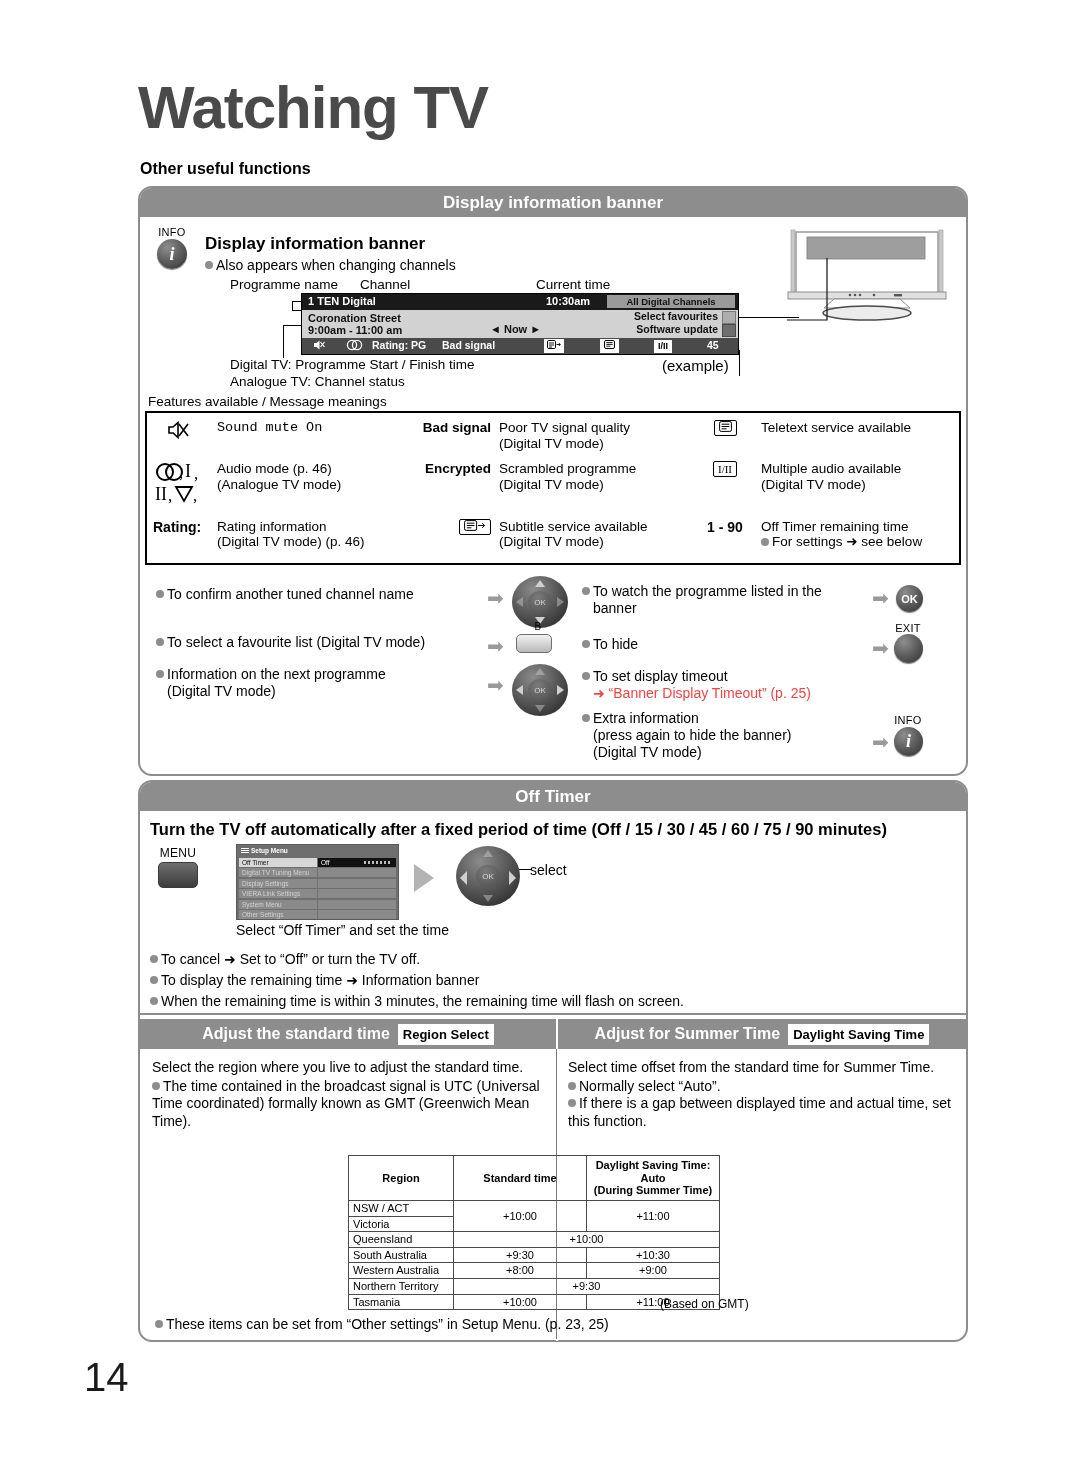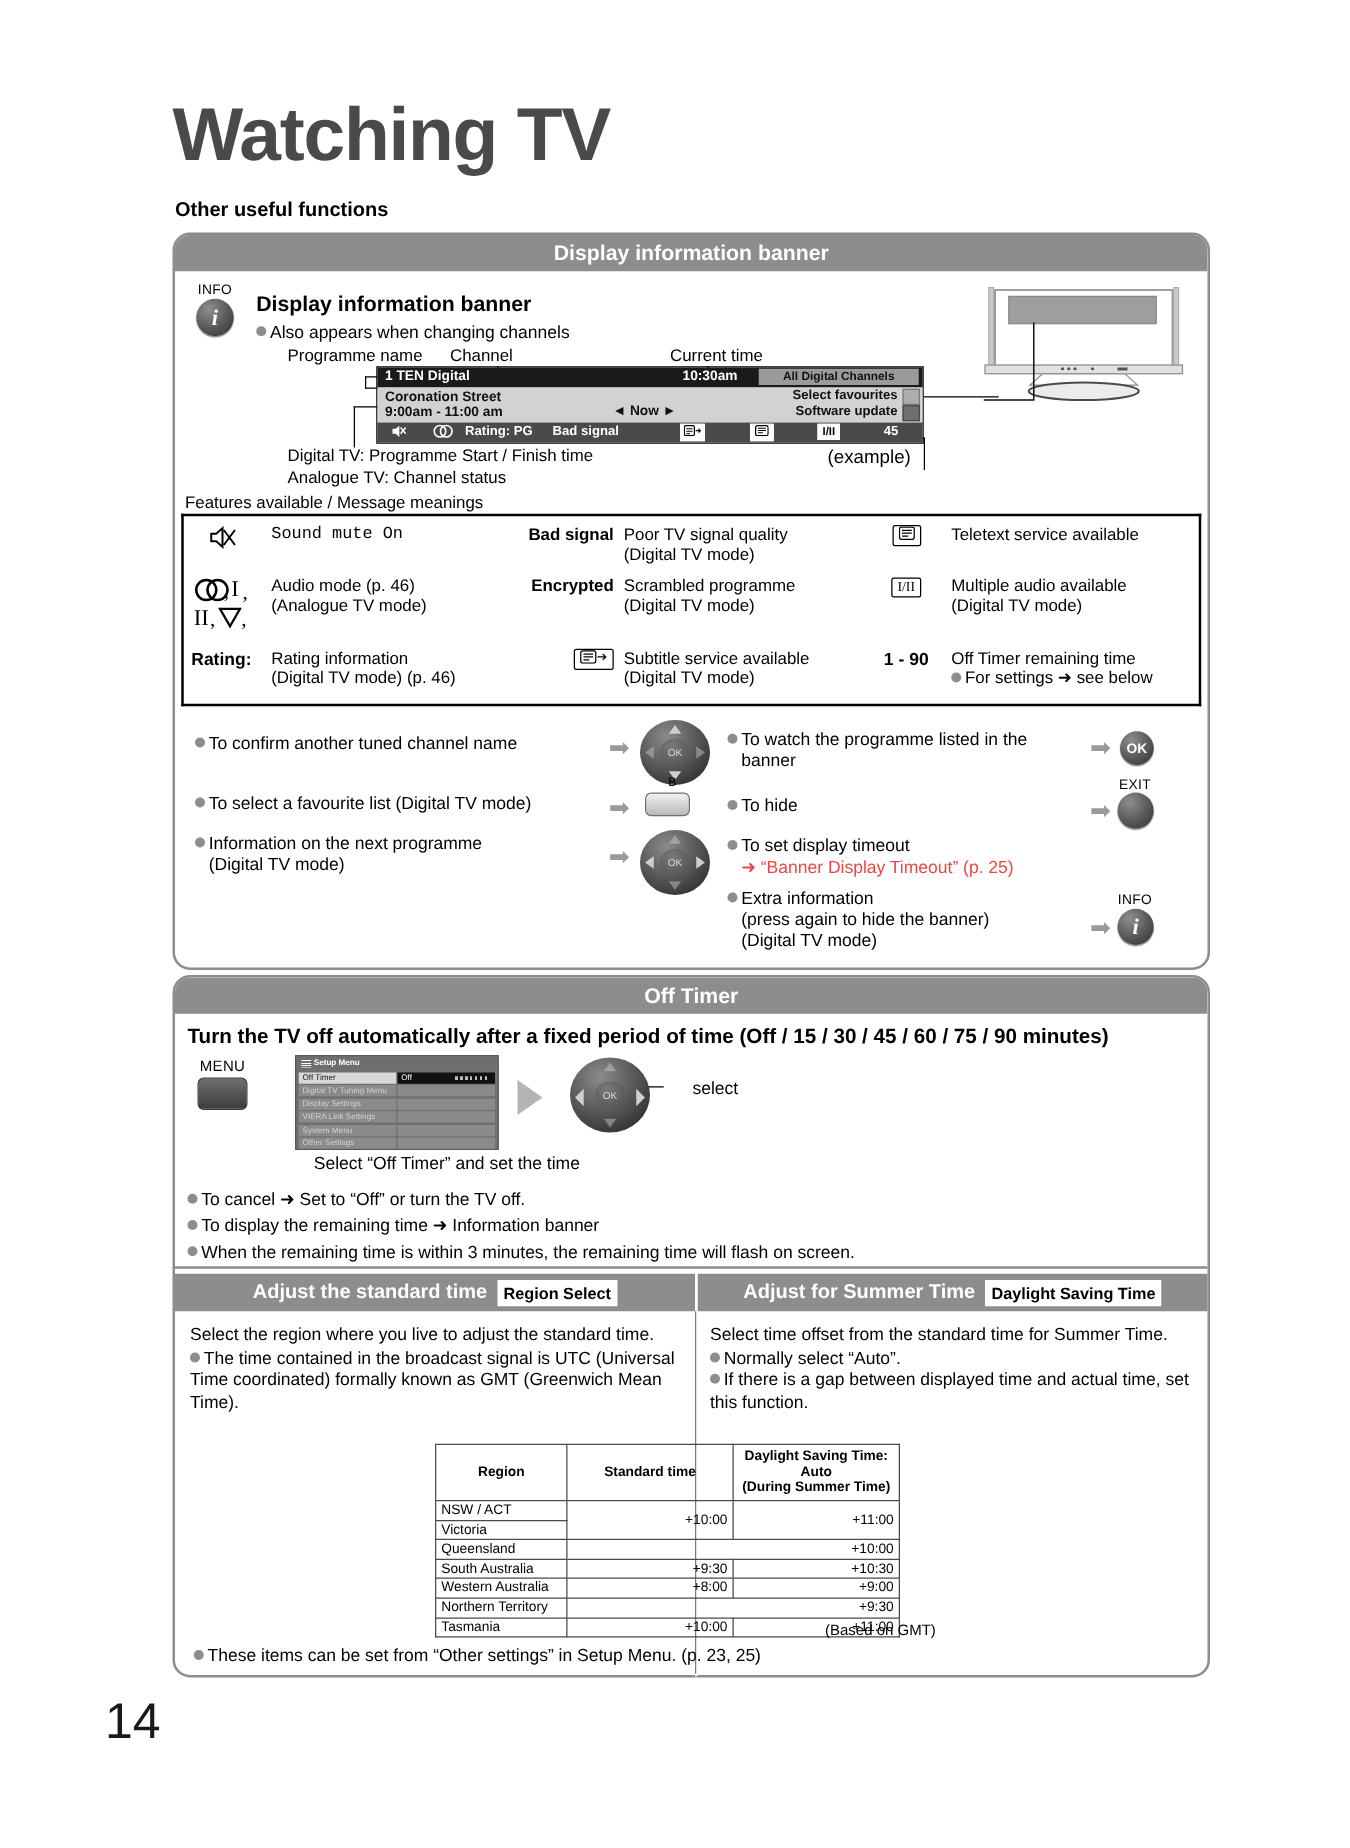--- a/index.html
+++ b/index.html
@@ -126,21 +126,21 @@
   .vdiv2{position:absolute;left:556px;top:1049px;width:1px;height:290px;background:#7a7a7a;}
   .hdiv{position:absolute;left:140px;top:1013px;width:826px;height:2px;background:#8d8d8d;}
 
   .coltxt{position:absolute;font-size:14px;line-height:1.25;}
 
   
   .rtab{position:absolute;left:348px;top:1155px;border-collapse:collapse;font-size:11px;}
   .rtab td,.rtab th{border:1px solid #4a4a4a;padding:1px 4px;text-align:center;line-height:1.15;}
   .rtab th{font-weight:bold;font-size:11px;padding:3px 6px;}
   .rtab td.reg{text-align:left;width:96px;}
-  .rtab td.val{width:124px;text-align:right;}
+  .rtab td.val{width:124px;}
   .gmt{position:absolute;left:660px;top:1297px;font-size:12px;}
 
   .footnote{position:absolute;left:155px;top:1316px;font-size:14px;}
 
   .pagenum{position:absolute;left:84px;top:1355px;font-size:40px;color:#1a1a1a;}
 
   
   .tv{position:absolute;left:782px;top:228px;width:170px;height:98px;}
 </style>
 </head>
@@ -438,23 +438,23 @@
   <div class="bigarrow" style="left:414px;top:864px;"></div>
 
   <div class="dpad" style="left:456px;top:846px;width:64px;height:60px;">
     <span class="tri up dim"></span>
     <span class="tri dn dim"></span>
     <span class="tri lf big"></span>
     <span class="tri rt big"></span>
     <span class="ctr">OK</span>
   </div>
   <div style="position:absolute;left:519px;top:869px;width:12px;height:1px;background:#000;"></div>
-  <div style="position:absolute;left:530px;top:862px;font-size:14px;margin-left:24px;">select</div>
-
-  <div style="position:absolute;left:251px;top:922px;font-size:14px;">Select “Off Timer” and set the time</div>
+  <div style="position:absolute;left:530px;top:862px;font-size:14px;">select</div>
+
+  <div style="position:absolute;left:236px;top:922px;font-size:14px;">Select “Off Timer” and set the time</div>
 
   <div style="position:absolute;left:150px;top:949px;font-size:14px;line-height:1.5;">
     <div><span class="bul"></span><span>To cancel ➜ Set to “Off” or turn the TV off.</span></div>
     <div><span class="bul"></span><span>To display the remaining time ➜ Information banner</span></div>
     <div><span class="bul"></span><span>When the remaining time is within 3 minutes, the remaining time will flash on screen.</span></div>
   </div>
 
   <div class="hdiv"></div>
   <div class="colhdr" style="left:140px;width:416px;">
     <span>Adjust the standard time</span>

